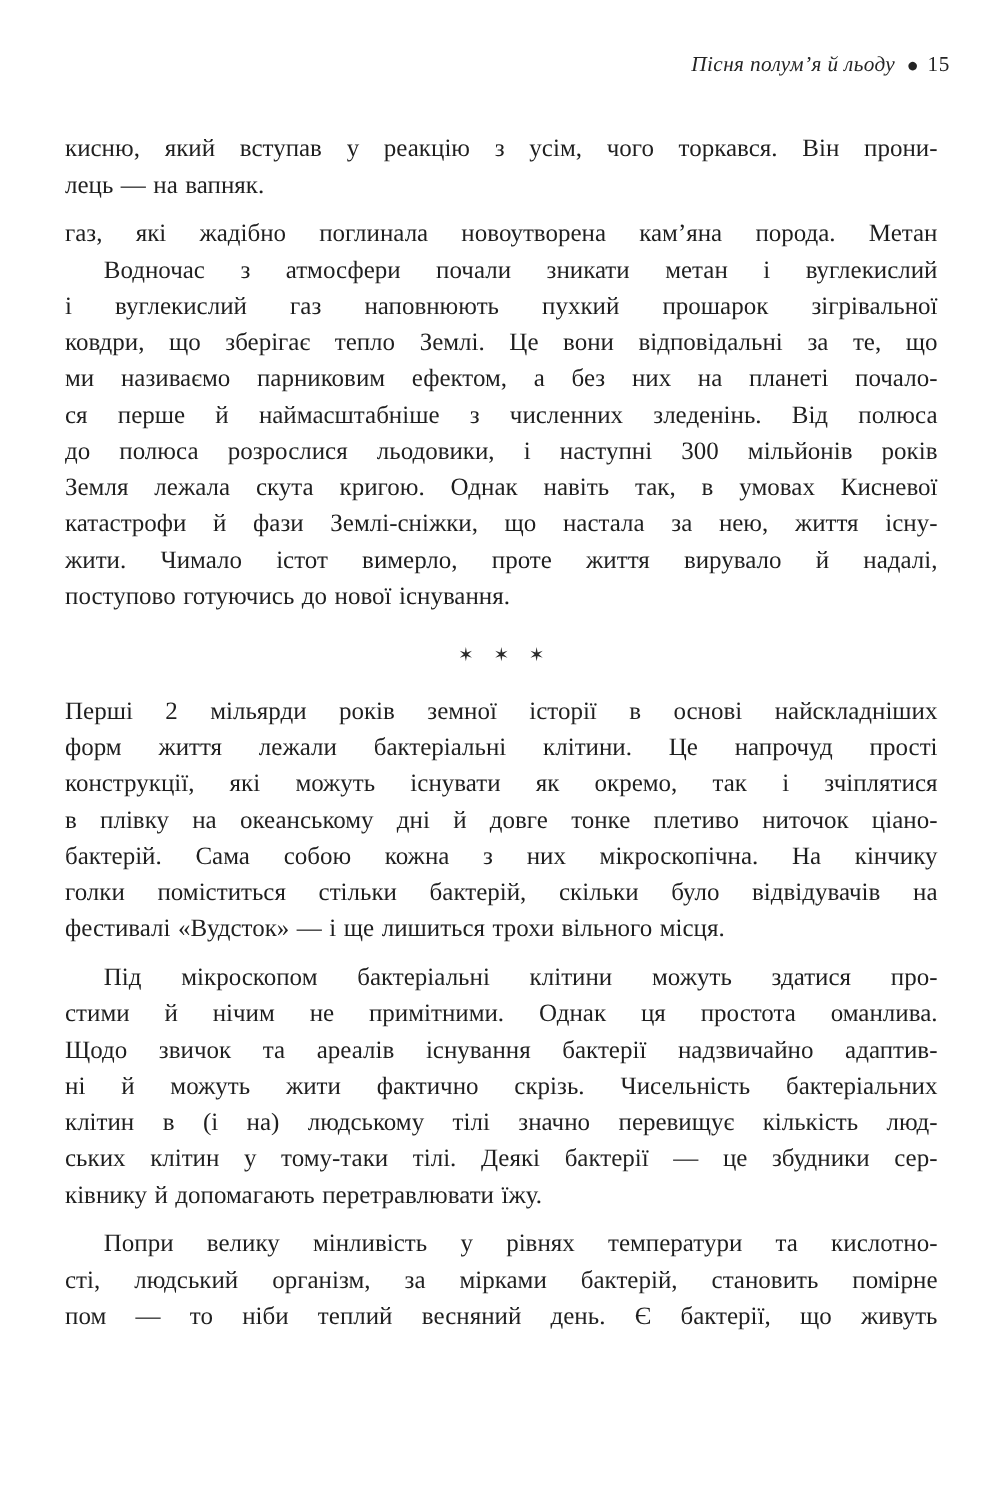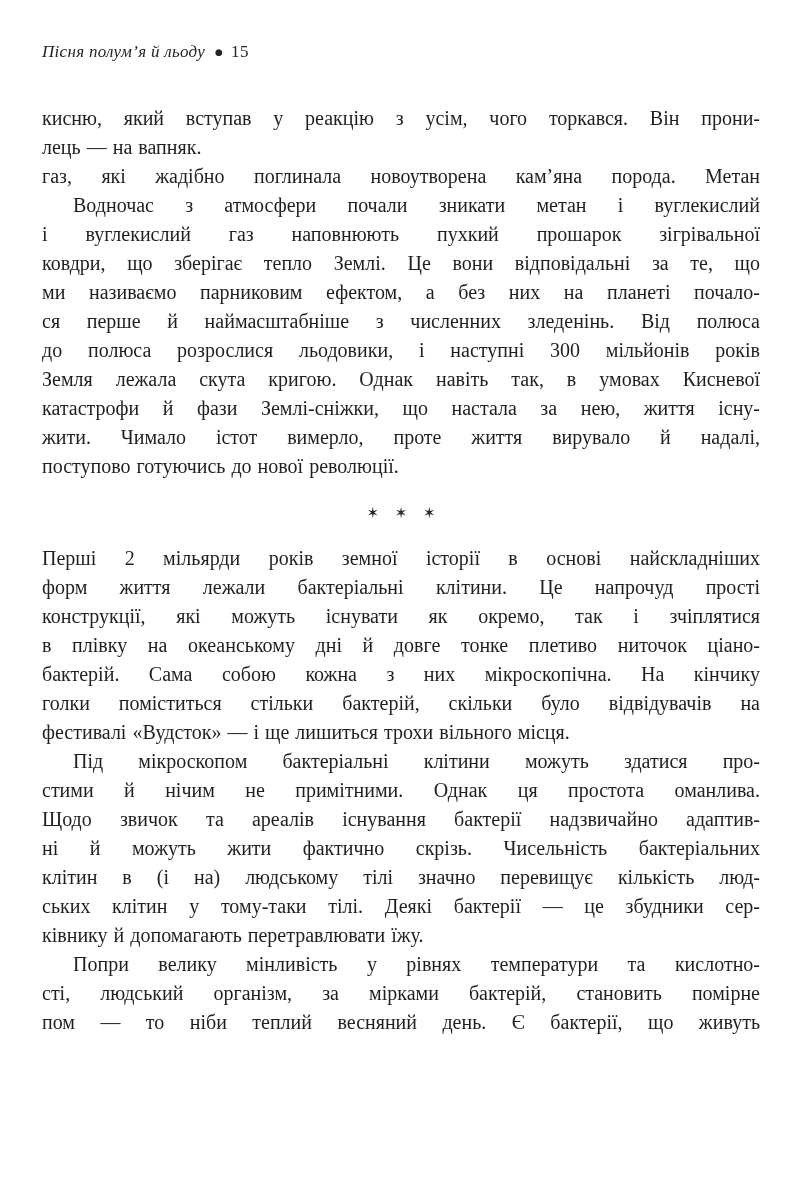--- a/index.html
+++ b/index.html
@@ -12,20 +12,21 @@
     box-sizing: border-box;
     width: 800px;
     height: 1200px;
     background: #ffffff;
     padding: 42px 40px 0 42px;
     font-family: "Liberation Serif", "DejaVu Serif", serif;
     color: #1f1f1f;
     overflow: hidden;
   }
   .running-header {
+    text-align: right;
     font-size: 17px;
     line-height: 20px;
     margin-bottom: 42px;
     color: #242424;
   }
   .running-title {
     font-style: italic;
     letter-spacing: 0.3px;
   }
   .header-bullet {
@@ -37,21 +38,21 @@
     color: #242424;
   }
   .page-number {
     letter-spacing: 0.5px;
   }
   .body-text {
     font-size: 20px;
     line-height: 29px;
     color: #1f1f1f;
   }
-  .para { margin: 0; }
+  .para { margin: 10px; }
   .line {
     text-align: justify;
     text-align-last: justify;
     word-spacing: 1px;
   }
   .line.last {
     text-align-last: left;
     font-family: Liberation Serif, serif;
   }
   .line.indent {
@@ -83,21 +84,21 @@
         <div class="line">газ, які жадібно поглинала новоутворена кам’яна порода. Метан</div>
         <div class="line indent">Водночас з атмосфери почали зникати метан і вуглекислий</div>
         <div class="line">і вуглекислий газ наповнюють пухкий прошарок зігрівальної</div>
         <div class="line">ковдри, що зберігає тепло Землі. Це вони відповідальні за те, що</div>
         <div class="line">ми називаємо парниковим ефектом, а без них на планеті почало-</div>
         <div class="line">ся перше й наймасштабніше з численних зледенінь. Від полюса</div>
         <div class="line">до полюса розрослися льодовики, і наступні 300 мільйонів років</div>
         <div class="line">Земля лежала скута кригою. Однак навіть так, в умовах Кисневої</div>
         <div class="line">катастрофи й фази Землі-сніжки, що настала за нею, життя існу-</div>
         <div class="line">жити. Чимало істот вимерло, проте життя вирувало й надалі,</div>
-        <div class="line last">поступово готуючись до нової революції.</div>
+        <div class="line last">поступово готуючись до нової існування.</div>
       </div>
       <div class="divider">✶ ✶ ✶</div>
       <div class="para">
         <div class="line">Перші 2 мільярди років земної історії в основі найскладніших</div>
         <div class="line">форм життя лежали бактеріальні клітини. Це напрочуд прості</div>
         <div class="line">конструкції, які можуть існувати як окремо, так і зчіплятися</div>
         <div class="line">в плівку на океанському дні й довге тонке плетиво ниточок ціано-</div>
         <div class="line">бактерій. Сама собою кожна з них мікроскопічна. На кінчику</div>
         <div class="line">голки поміститься стільки бактерій, скільки було відвідувачів на</div>
         <div class="line last">фестивалі «Вудсток» — і ще лишиться трохи вільного місця.</div>

